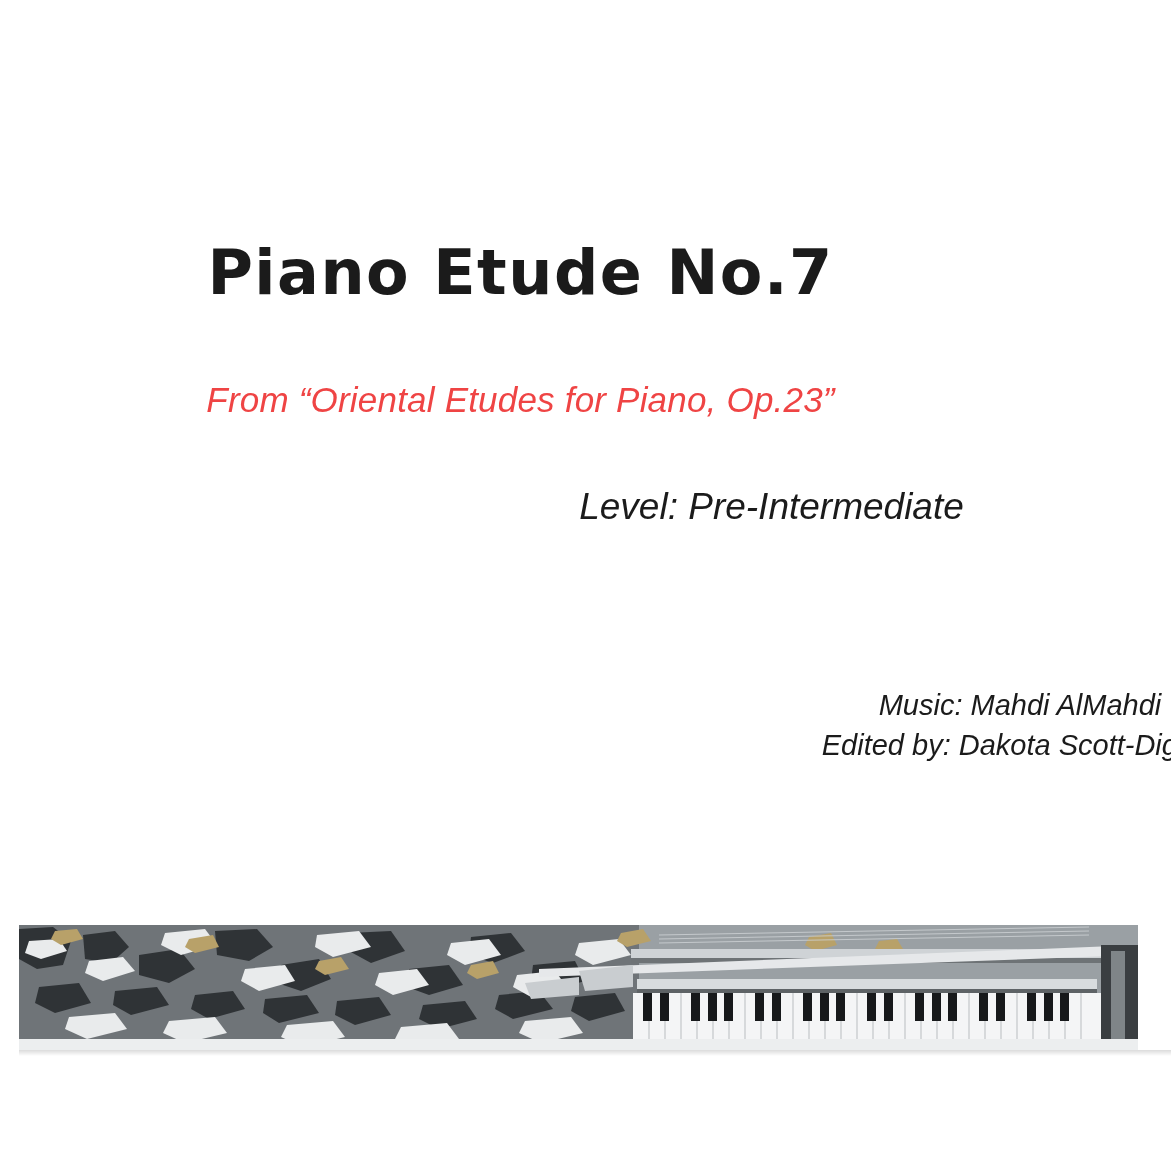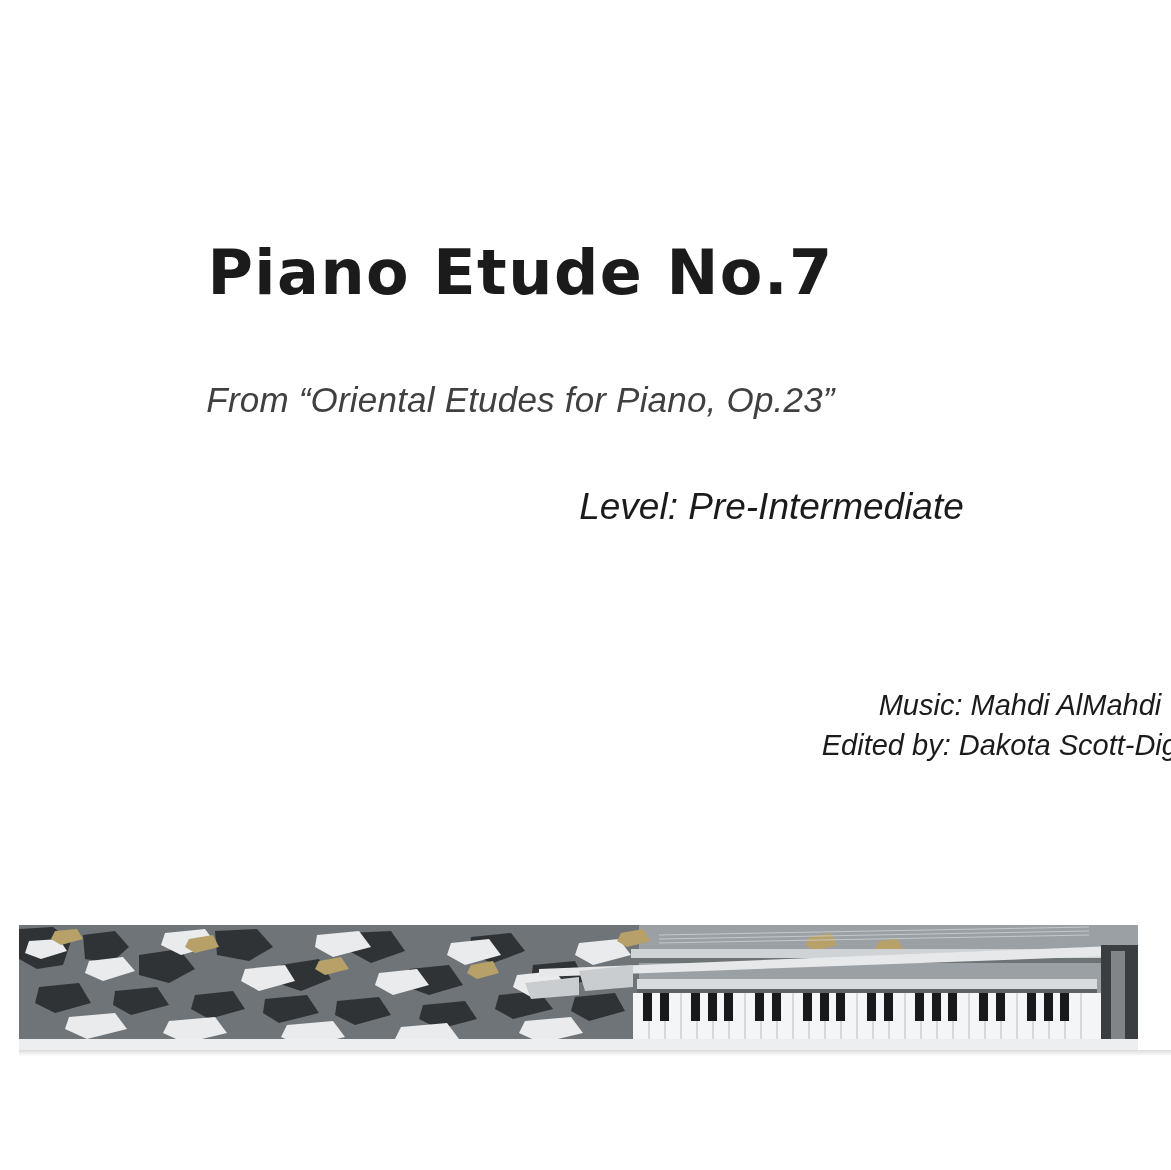--- a/index.html
+++ b/index.html
@@ -40,21 +40,21 @@
   }
 
   .subtitle {
     position: absolute;
     left: 0;
     top: 380px;
     width: 1003px;
     text-align: center;
     font-size: 35px;
     font-style: italic;
-    color: #404040;
+    color: #ef4444;
     font-family: "Liberation Sans", sans-serif;
     letter-spacing: 0.2px;
   }
 
   .level {
     position: absolute;
     left: 0;
     top: 486px;
     width: 1505px;
     text-align: center;

